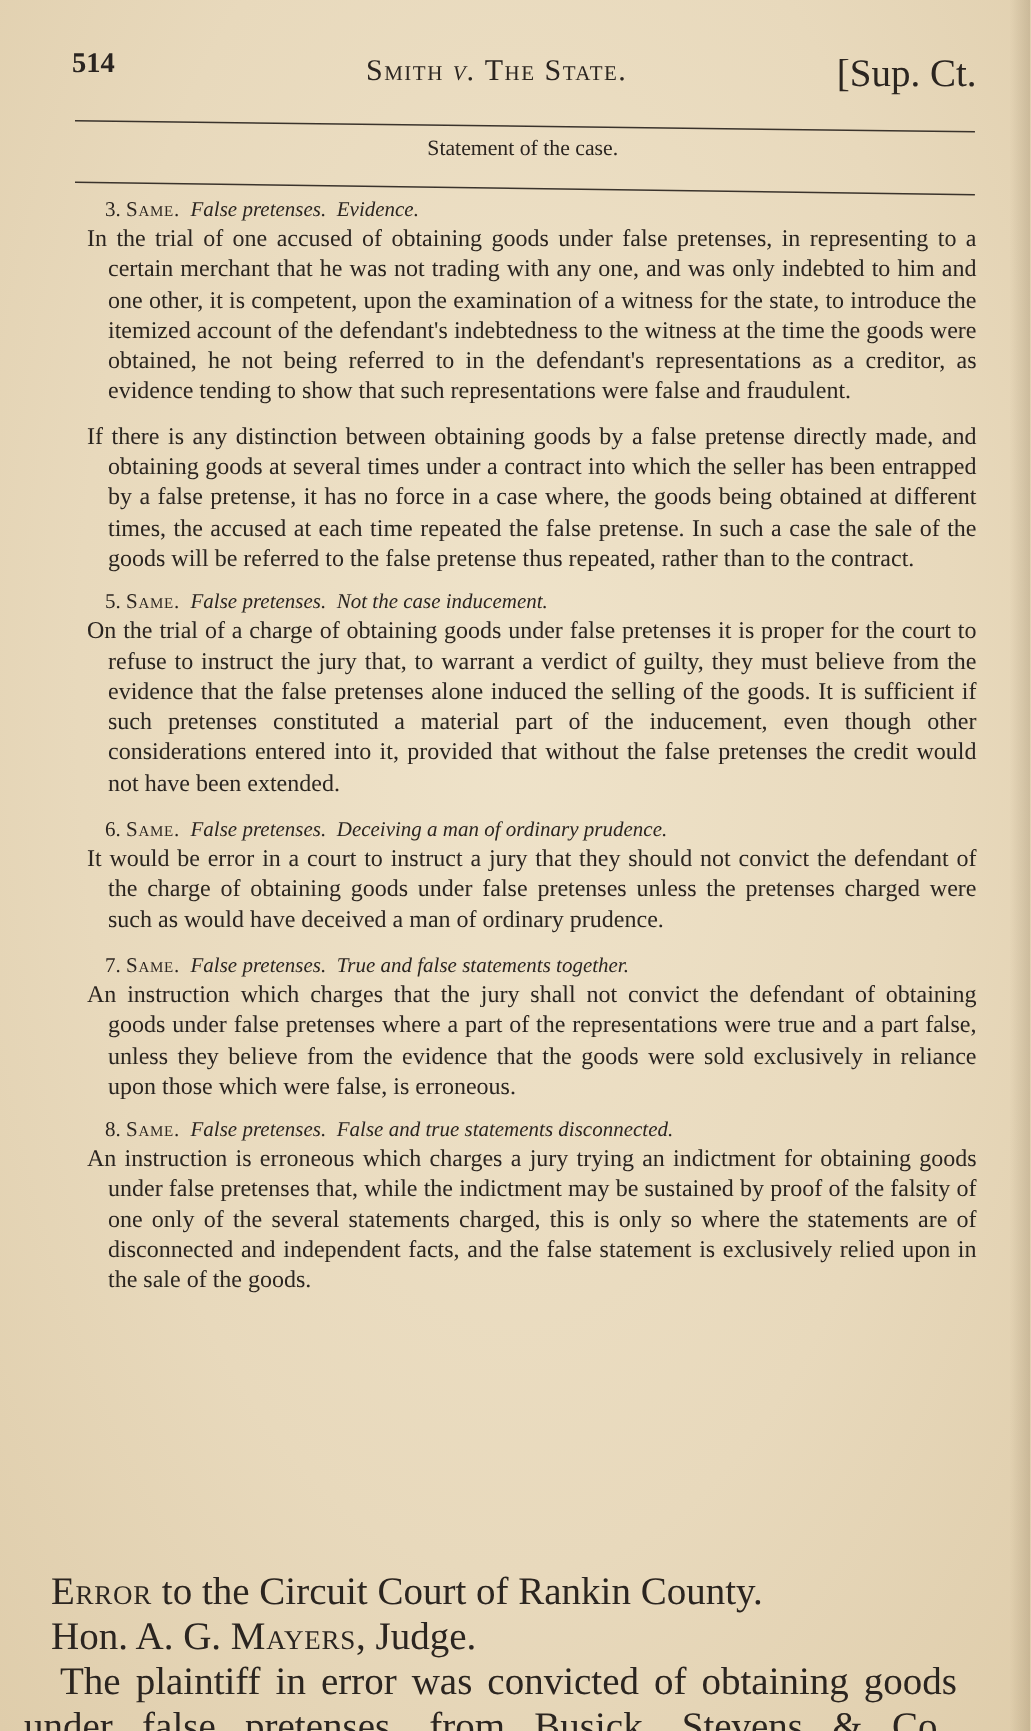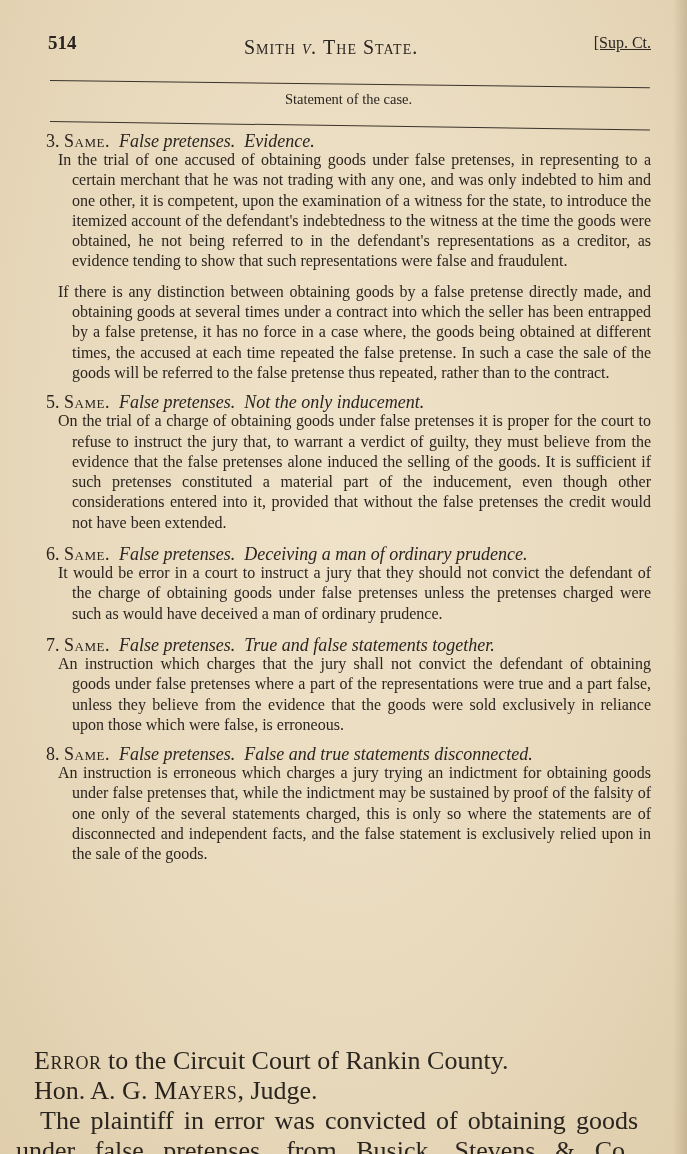--- a/index.html
+++ b/index.html
@@ -12,29 +12,29 @@
     position: relative;
   }
   .page { position: absolute; left: 0; top: 0; width: 687px; height: 942px; }
   .running-head {
     position: absolute; top: 30px; left: 48px; right: 36px; height: 40px;
     font-family: "Liberation Serif", serif;
   }
   .page-num { position: absolute; left: 0; top: 2px; font-size: 19px; font-weight: bold; color: #2a2420; }
   .case-title { position: absolute; left: 196px; top: 6px; font-size: 20px; font-variant: small-caps; letter-spacing: 1px; }
   .case-title i { font-style: italic; }
-  .court { position: absolute; right: 0; top: 4px; font-size: 16px; text-decoration: underline; }
+  .court { position: absolute; right: 0; top: 4px; font-size: 26px; }
   .rule { position: absolute; left: 50px; width: 600px; height: 0; border-top: 1.2px solid #3a332c; }
   .rule.r1 { top: 80px; transform: rotate(0.7deg); transform-origin: left; }
   .rule.r2 { top: 121px; transform: rotate(0.8deg); transform-origin: left; }
   .subhead { position: absolute; top: 91px; left: 0; width: 687px; text-align: center; font-family: "Liberation Serif", serif; font-size: 14.5px; padding-left: 10px; box-sizing: border-box; }
 
   .headnotes { position: absolute; top: 132px; left: 46px; width: 605px; font-family: "Liberation Serif", serif; }
   .note { margin-bottom: 10px; }
-  .note-head { font-size: 18px; line-height: 18px; }
+  .note-head { font-size: 14px; line-height: 18px; margin-left: 24px; }
   .same { font-variant: small-caps; letter-spacing: 0.5px; }
   .note-head i { font-style: italic; }
   .note-body {
     font-size: 16px; line-height: 20.3px;
     text-align: justify; text-indent: -14px; padding-left: 26px;
     hyphens: manual;
   }
   .note.n3 { margin-top: 0; }
   .note.n4 { margin-top: 2px; }
   .note.n5 { margin-top: 2px; }
@@ -79,21 +79,21 @@
 
     <div class="note n4">
       <div class="note-body">If there is any distinction between obtaining goods by a false pretense directly made, and obtaining goods at several times under a contract into which the seller has been entrapped by a false pretense, it has no force in a case where, the goods being obtained at different times, the accused at each time repeated the false pretense. In such a case the sale of the goods will be referred to the false pretense thus repeated, rather than to the contract.</div>
     </div>
 
     <div class="note n5">
       <div class="note-head">
         <span>5.</span>
         <span class="same">Same.</span>&nbsp;
         <i>False pretenses.</i>&nbsp;
-        <i>Not the only inducement.</i>
+        <i>Not the case inducement.</i>
       </div>
       <div class="note-body">On the trial of a charge of obtaining goods under false pretenses it is proper for the court to refuse to instruct the jury that, to warrant a verdict of guilty, they must believe from the evidence that the false pretenses alone induced the selling of the goods. It is sufficient if such pretenses constituted a material part of the inducement, even though other considerations entered into it, provided that without the false pretenses the credit would not have been extended.</div>
     </div>
 
     <div class="note n6">
       <div class="note-head">
         <span>6.</span>
         <span class="same">Same.</span>&nbsp;
         <i>False pretenses.</i>&nbsp;
         <i>Deceiving a man of ordinary prudence.</i>

